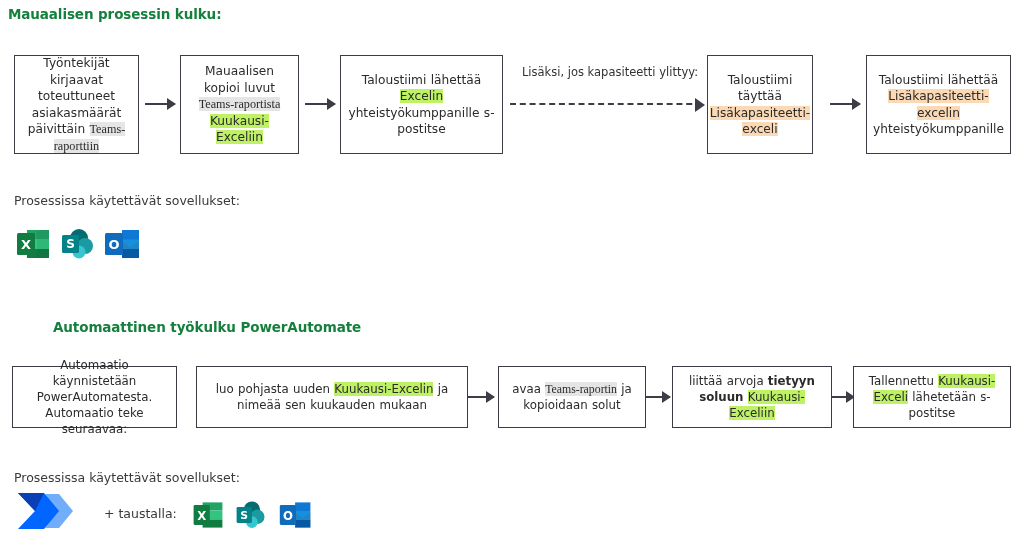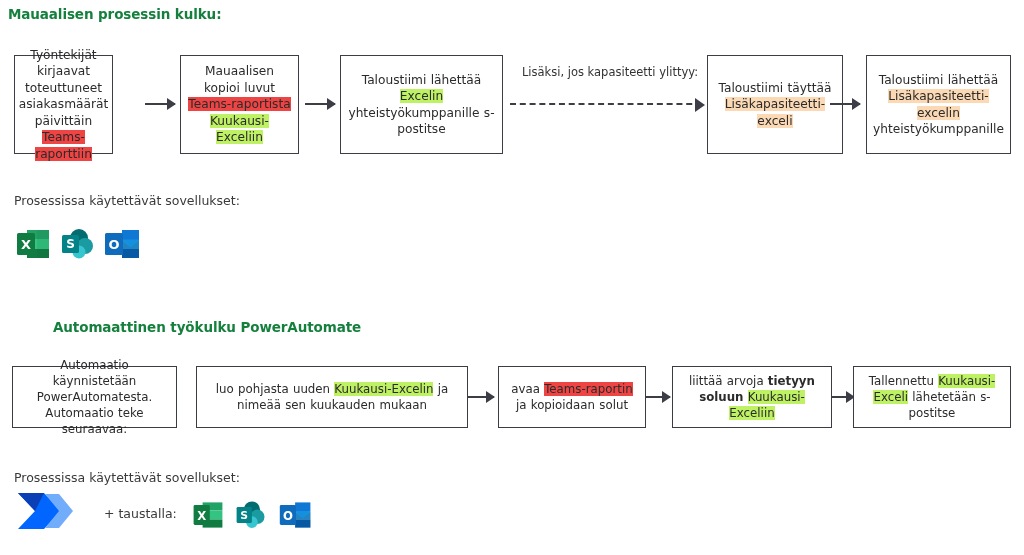--- a/index.html
+++ b/index.html
@@ -43,21 +43,21 @@
   }
   .flow-box .txt {
     font-size: 12.2px;
     line-height: 16.5px;
     color: #2b2b2b;
     word-spacing: 0.5px;
   }
   .flow-box.thin { border-width: 1.2px; border-color: #3b3b44; }
   .flow-box.thin .txt { font-size: 11.8px; line-height: 16px; }
 
-  .hl-green  { background: #ef4444; }
+  .hl-green  { background: #e5e5e5; font-family: Liberation Serif, serif; }
   .hl-purple { background: #bef264; }
   .hl-orange { background: #fbd9b4; }
   .bold { font-weight: bold; }
 
   
   .arrow { height: 2px; background: #3d3d47; }
   .arrow::after {
     content: "";
     position: absolute;
     right: -1px;
@@ -89,41 +89,41 @@
   }
 
   
   .icon-wrap { display: block; }
 </style>
 </head>
 <body>
 
 <div class="abs section-title" style="left:8px; top:6px;">Mauaalisen prosessin kulku:</div>
 
-<div class="abs flow-box" style="left:14px; top:55px; width:99px; height:99px;">
+<div class="abs flow-box" style="left:14px; top:55px; width:125px; height:99px;">
   <span class="txt"><span>Työntekijät kirjaavat toteuttuneet asiakasmäärät päivittäin </span><span class="hl-green">Teams-raporttiin</span></span>
 </div>
 
 <div class="abs arrow" style="left:145px; top:103px; width:30px;"></div>
 
 <div class="abs flow-box" style="left:180px; top:55px; width:119px; height:99px;">
   <span class="txt"><span>Mauaalisen kopioi luvut </span><span class="hl-green">Teams-raportista</span><span> </span><span class="hl-purple">Kuukausi-Exceliin</span></span>
 </div>
 
 <div class="abs arrow" style="left:305px; top:103px; width:30px;"></div>
 
 <div class="abs flow-box" style="left:340px; top:55px; width:163px; height:99px;">
   <span class="txt"><span>Taloustiimi lähettää </span><span class="hl-purple">Excelin</span><span> yhteistyökumppanille s-postitse</span></span>
 </div>
 
 <div class="abs arrow-label" style="left:515px; top:65px; width:190px;">Lisäksi, jos kapasiteetti ylittyy:</div>
 
 <div class="abs arrow-dashed" style="left:510px; top:103px; width:192px;"></div>
 
-<div class="abs flow-box" style="left:707px; top:55px; width:136px; height:99px;">
+<div class="abs flow-box" style="left:707px; top:55px; width:106px; height:99px;">
   <span class="txt"><span>Taloustiimi täyttää </span><span class="hl-orange">Lisäkapasiteetti-exceli</span></span>
 </div>
 
 <div class="abs arrow" style="left:830px; top:103px; width:30px;"></div>
 
 <div class="abs flow-box" style="left:866px; top:55px; width:145px; height:99px;">
   <span class="txt"><span>Taloustiimi lähettää </span><span class="hl-orange">Lisäkapasiteetti-excelin</span><span> yhteistyökumppanille</span></span>
 </div>
 
 <div class="abs caption" style="left:14px; top:193px;">Prosessissa käytettävät sovellukset:</div>

